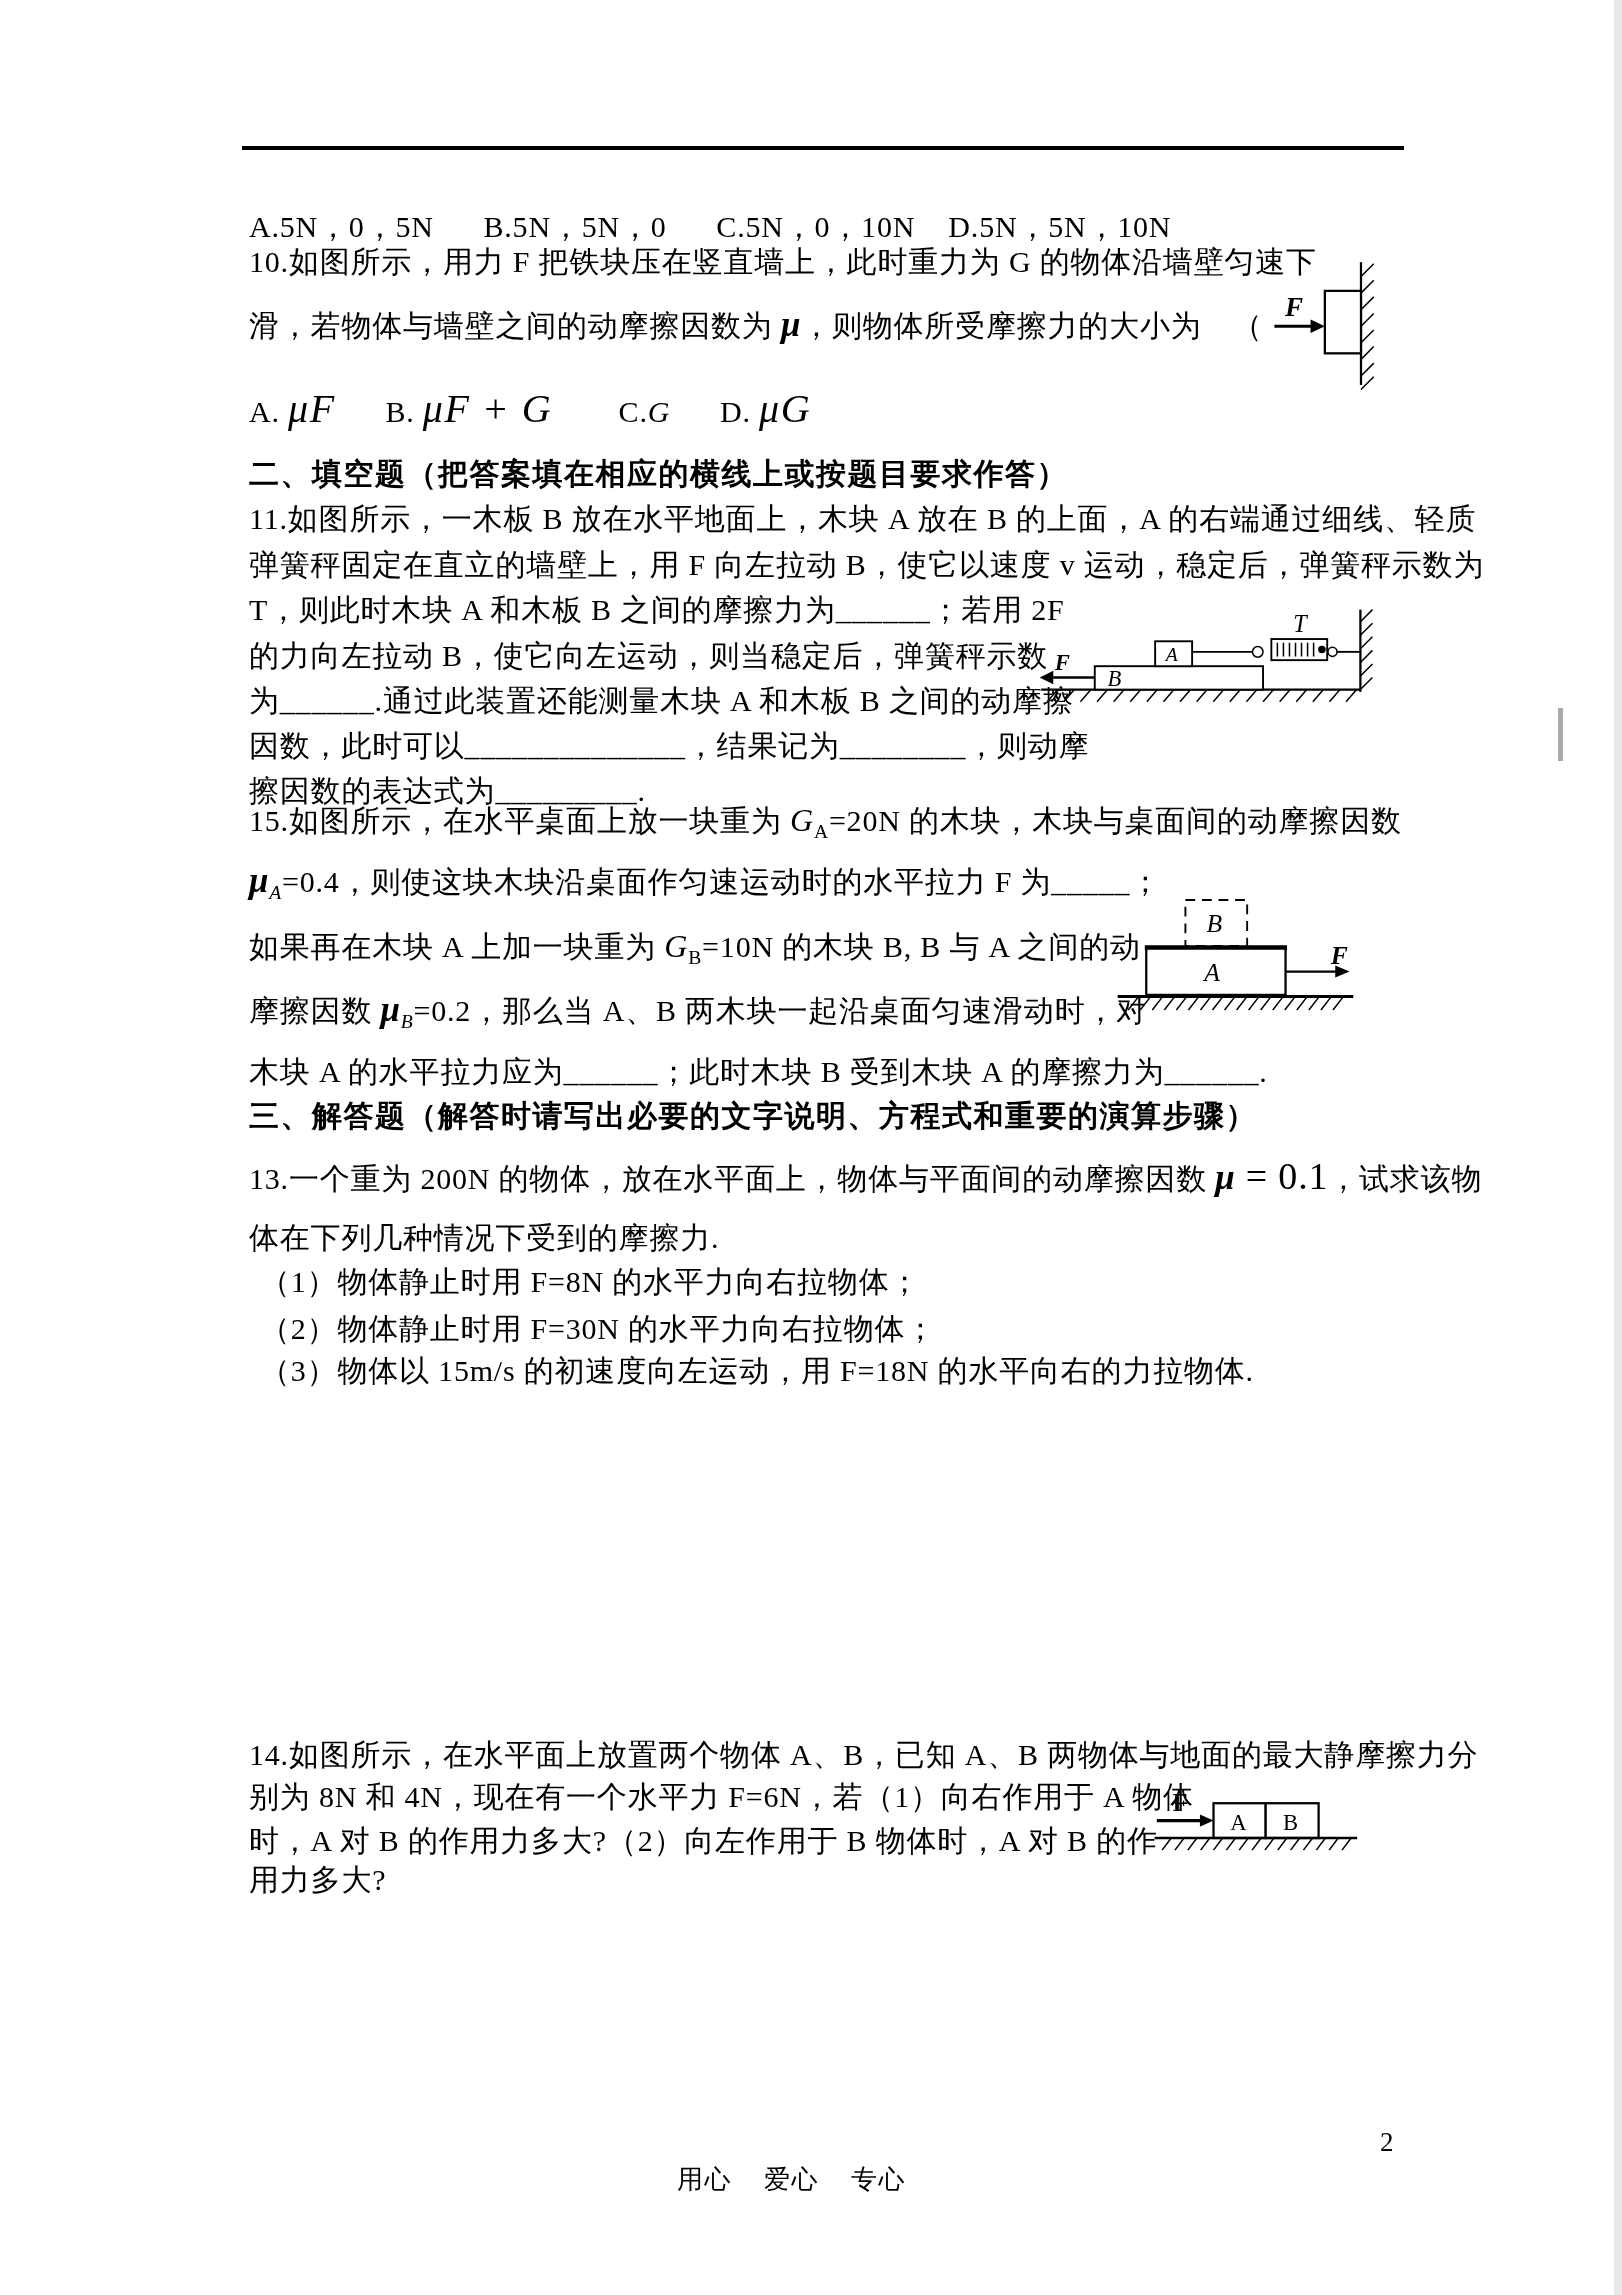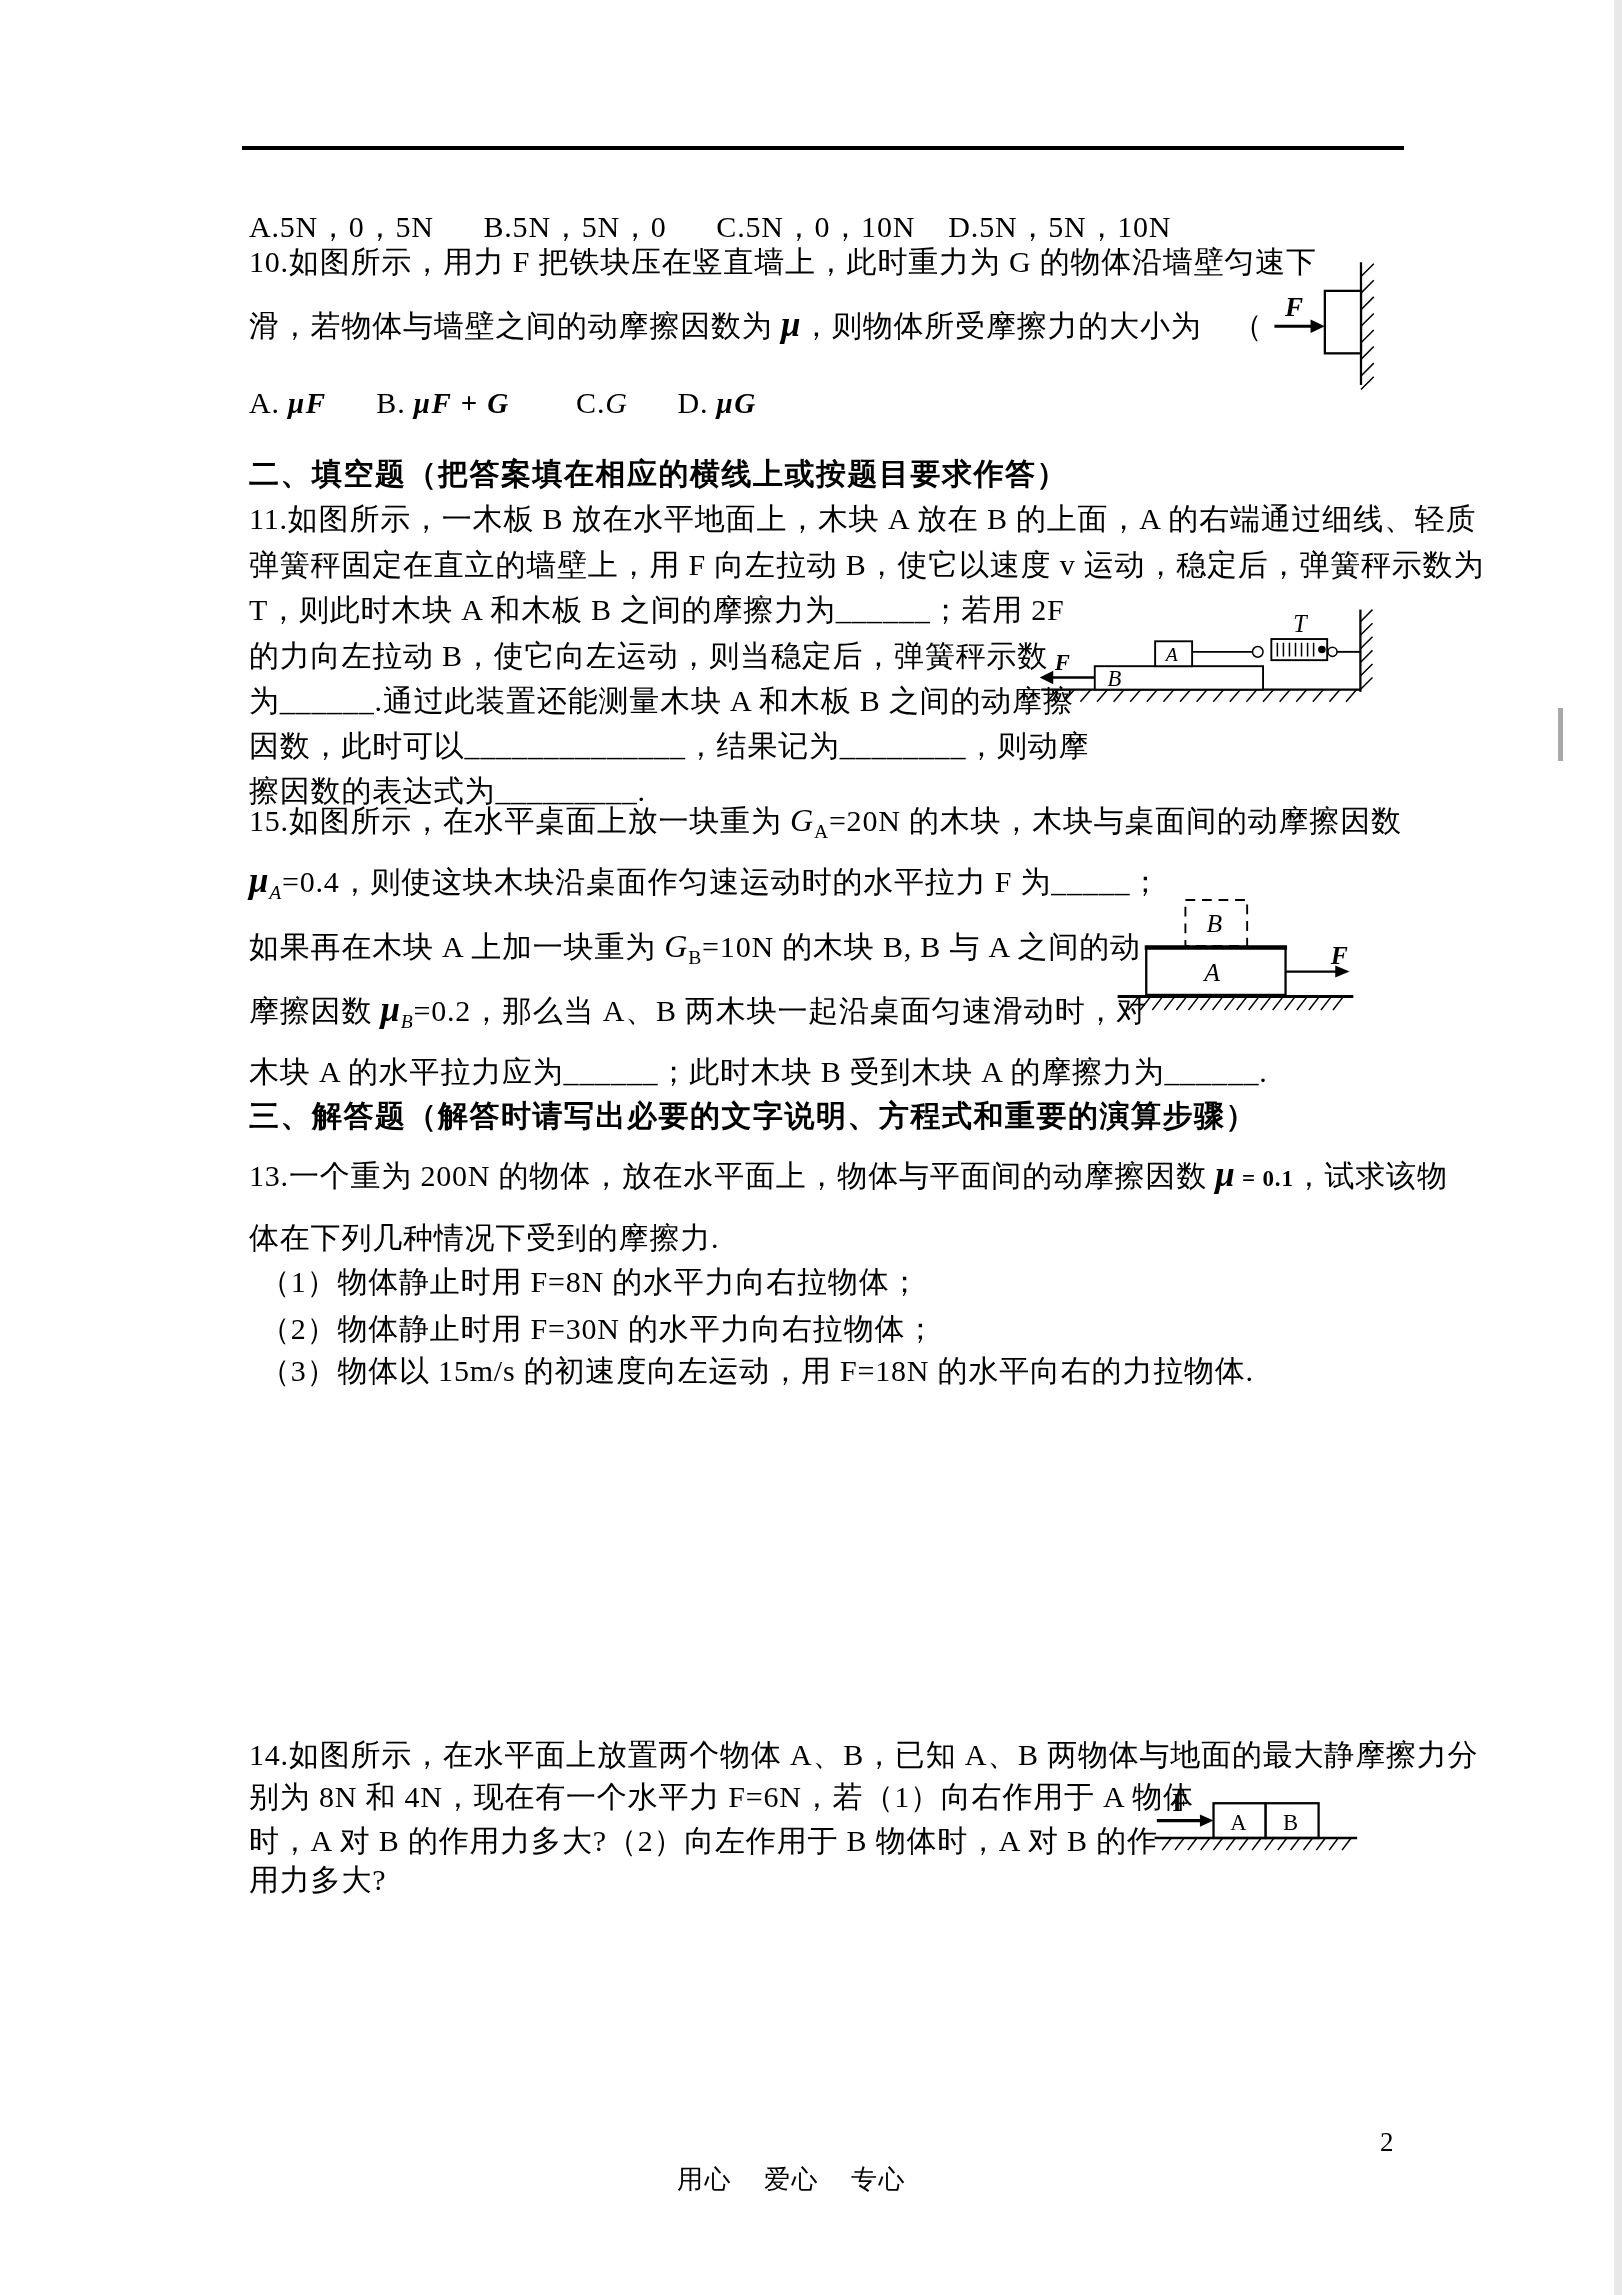--- a/index.html
+++ b/index.html
@@ -13,25 +13,25 @@
   }
   .rule{position:absolute;left:242px;top:146px;width:1162px;height:3.8px;background:#000;}
   .line{
     position:absolute;left:249px;
     font-size:30px;line-height:1.15;
     white-space:pre;
     letter-spacing:0.8px;
   }
   .hd{font-weight:bold;letter-spacing:1.5px;text-align:center;}
   .mu{font-weight:bold;font-style:italic;font-size:35px;}
-  .mf{font-weight:bold;font-style:italic;font-size:29px;letter-spacing:1.5px;}
+  .mf{font-weight:normal;font-style:italic;font-size:40px;letter-spacing:1.5px;}
   .gi{font-style:italic;}
   .gvar{font-style:italic;font-size:32px;}
   .msub{font-style:italic;font-size:19.6px;}
-  .bmath{font-weight:bold;font-size:23px;}
+  .bmath{font-weight:normal;font-size:38px;}
   sub{font-size:19.6px;}
   .diagram{position:absolute;}
   .footer{position:absolute;font-size:26px;letter-spacing:1.5px;white-space:pre;margin-top:32px;}
   .pagenum{position:absolute;font-size:27px;}
   .artifact{position:absolute;left:1558px;top:708px;width:5.3px;height:53px;background:#a9a9a9;}
   svg text{font-family:"Liberation Serif","DejaVu Serif",serif;}
 </style>
 </head>
 <body>
 

